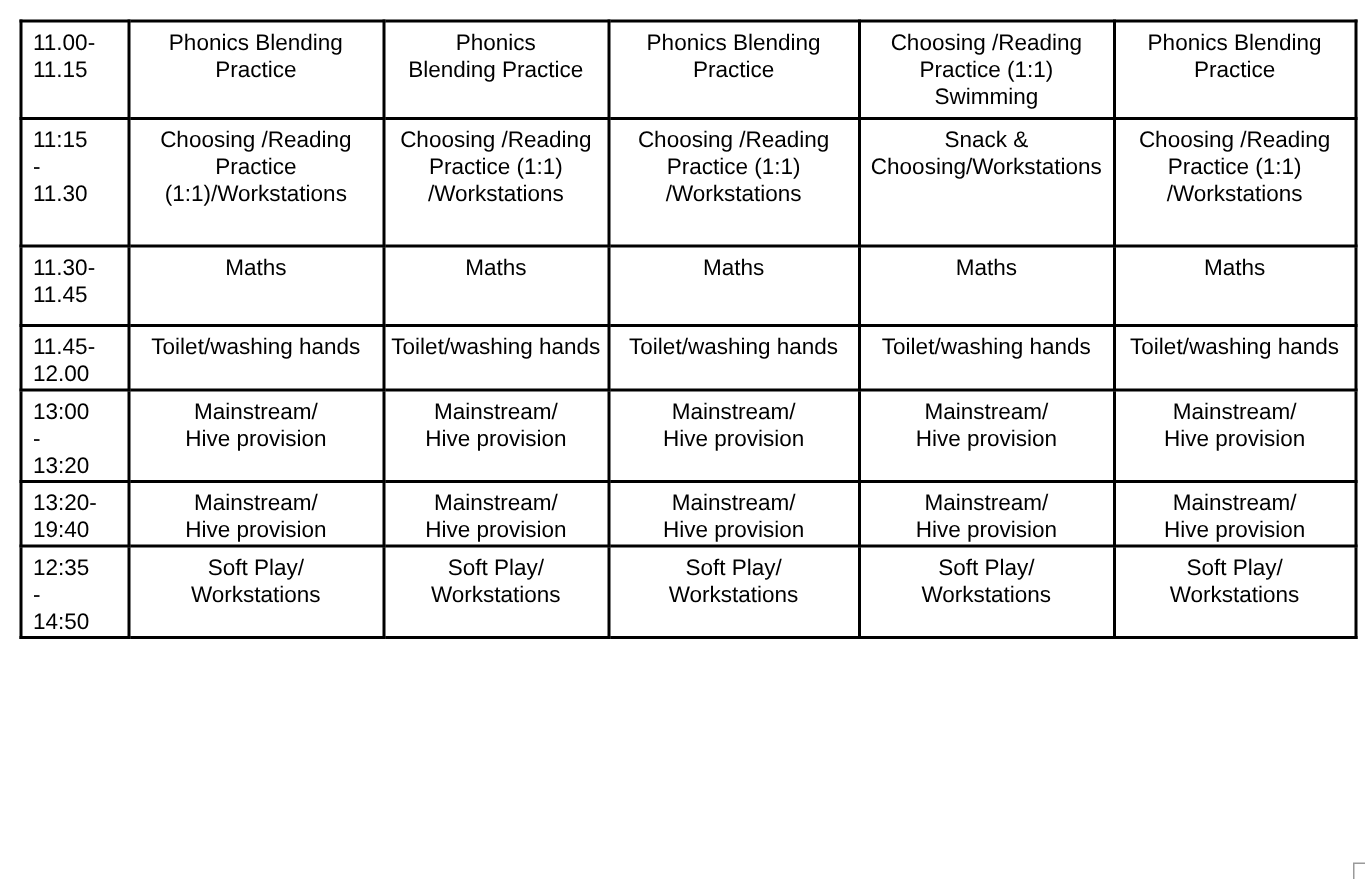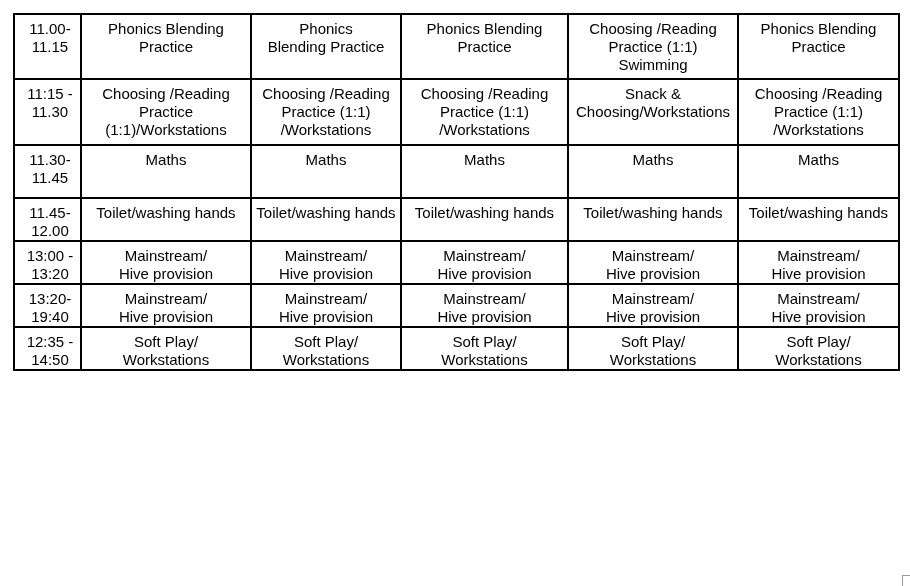--- a/index.html
+++ b/index.html
@@ -30,35 +30,35 @@
     vertical-align: top;
     text-align: center;
     padding: 5px 2px 0 2px;
     font-size: 15px;
     line-height: 18px;
     color: #000000;
     white-space: pre-line;
     overflow: hidden;
   }
   table.timetable td.time {
-    text-align: center;
+    text-align: left;
     padding-left: 7px;
-    padding-right: 2px;
+    padding-right: 20px;
   }
   
   col.c-time { width: 67px; }
   col.c-1 { width: 170px; }
   col.c-2 { width: 150px; }
   col.c-3 { width: 167px; }
   col.c-4 { width: 170px; }
   col.c-5 { width: 161px; }
   
   table.timetable tr { height: 32px; }
   table.timetable tr:nth-child(1) { height: 65px; }
-  table.timetable tr:nth-child(2) { height: 66px; }
+  table.timetable tr:nth-child(2) { height: 85px; }
   table.timetable tr:nth-child(3) { height: 53px; }
   
   .resize-handle {
     position: absolute;
     left: 902px;
     top: 575px;
     width: 13px;
     height: 13px;
     background: #ffffff;
     border: 1px solid #9a9a9a;

